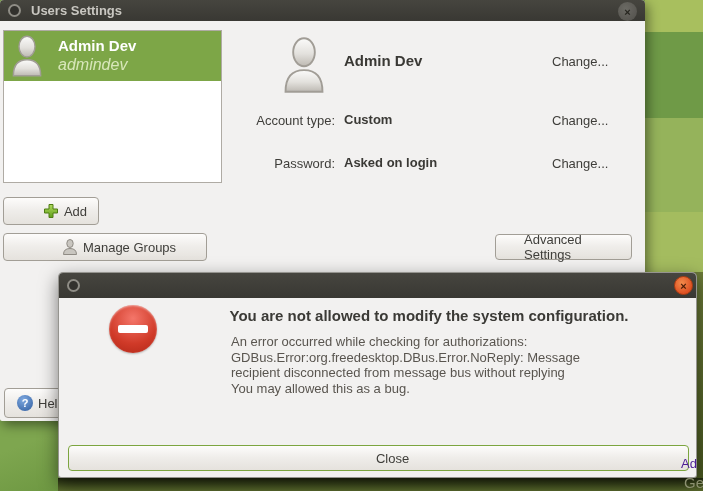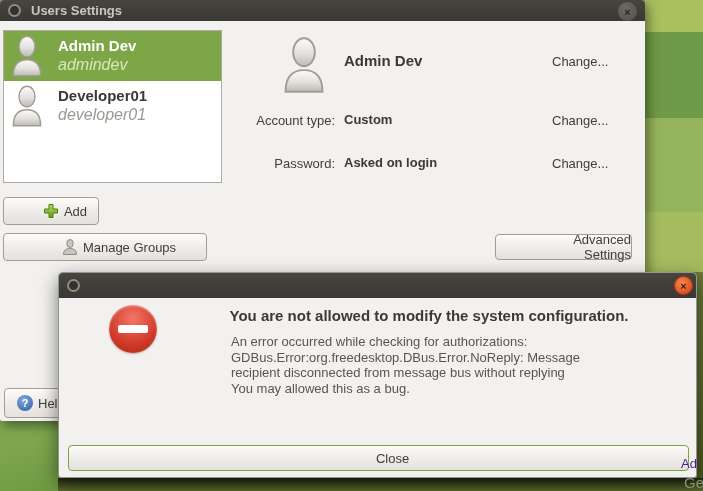--- a/index.html
+++ b/index.html
@@ -63,21 +63,21 @@
   .user-row.selected{background:#7DA647;}
   .user-row .person{position:absolute;left:7px;top:4px;width:32px;height:42px;}
   .user-name{position:absolute;left:54px;top:5px;font-size:15px;font-weight:bold;color:#3A3935;line-height:20px;}
   .user-login{position:absolute;left:54px;top:25px;font-size:16px;font-style:italic;color:#9B9790;line-height:18px;}
   .user-row.selected .user-name{color:#FFFFFF;}
   .user-row.selected .user-login{color:#D8E7BA;}
 
   #add-button{left:3px;top:197px;width:96px;height:28px;}
   #delete-button{left:108px;top:197px;width:89px;height:28px;}
   #manage-groups-button{left:3px;top:233px;width:204px;height:28px;}
-  #advanced-settings-button{left:495px;top:234px;width:137px;height:26px;text-align:right;}
+  #advanced-settings-button{left:495px;top:234px;width:137px;height:26px;}
   #help-button{left:4px;top:388px;width:82px;height:30px;justify-content:flex-start;padding-left:12px;}
 
   .icon16{width:16px;height:16px;flex:0 0 auto;}
   .help-icon{
     width:16px;height:16px;border-radius:50%;
     background:radial-gradient(circle at 40% 30%,#7FA9E0,#2E5C9E);
     color:#fff;font-size:11px;font-weight:bold;
     display:flex;align-items:center;justify-content:center;flex:0 0 auto;
   }
 
@@ -163,28 +163,20 @@
 
     <div id="user-list">
       <div class="user-row selected">
         <svg class="person" viewBox="0 0 34 44">
           <ellipse cx="17" cy="12" rx="8.5" ry="11" fill="url(#pg)" stroke="#A19D96" stroke-width="1.5"></ellipse>
           <path d="M2.5 43 Q2.5 26 17 26 Q31.5 26 31.5 43 Z" fill="url(#pg)" stroke="#A19D96" stroke-width="1.5"></path>
         </svg>
         <span class="user-name">Admin Dev</span>
         <span class="user-login">admindev</span>
       </div>
-      <div class="user-row">
-        <svg class="person" viewBox="0 0 34 44">
-          <ellipse cx="17" cy="12" rx="8.5" ry="11" fill="url(#pg)" stroke="#A19D96" stroke-width="1.5"></ellipse>
-          <path d="M2.5 43 Q2.5 26 17 26 Q31.5 26 31.5 43 Z" fill="url(#pg)" stroke="#A19D96" stroke-width="1.5"></path>
-        </svg>
-        <span class="user-name">Developer01</span>
-        <span class="user-login">developer01</span>
-      </div>
     </div>
 
     <div class="btn" id="add-button">
       <svg class="icon16" viewBox="0 0 16 16">
         <path d="M6 1.5 h4 v4.5 h4.5 v4 h-4.5 v4.5 h-4 v-4.5 H1.5 v-4 H6 z" fill="url(#plusg)" stroke="#4E7C12"></path>
       </svg>
       <span>Add</span>
     </div>
     <div class="btn" id="manage-groups-button">
       <svg class="icon16" viewBox="0 0 16 16">

